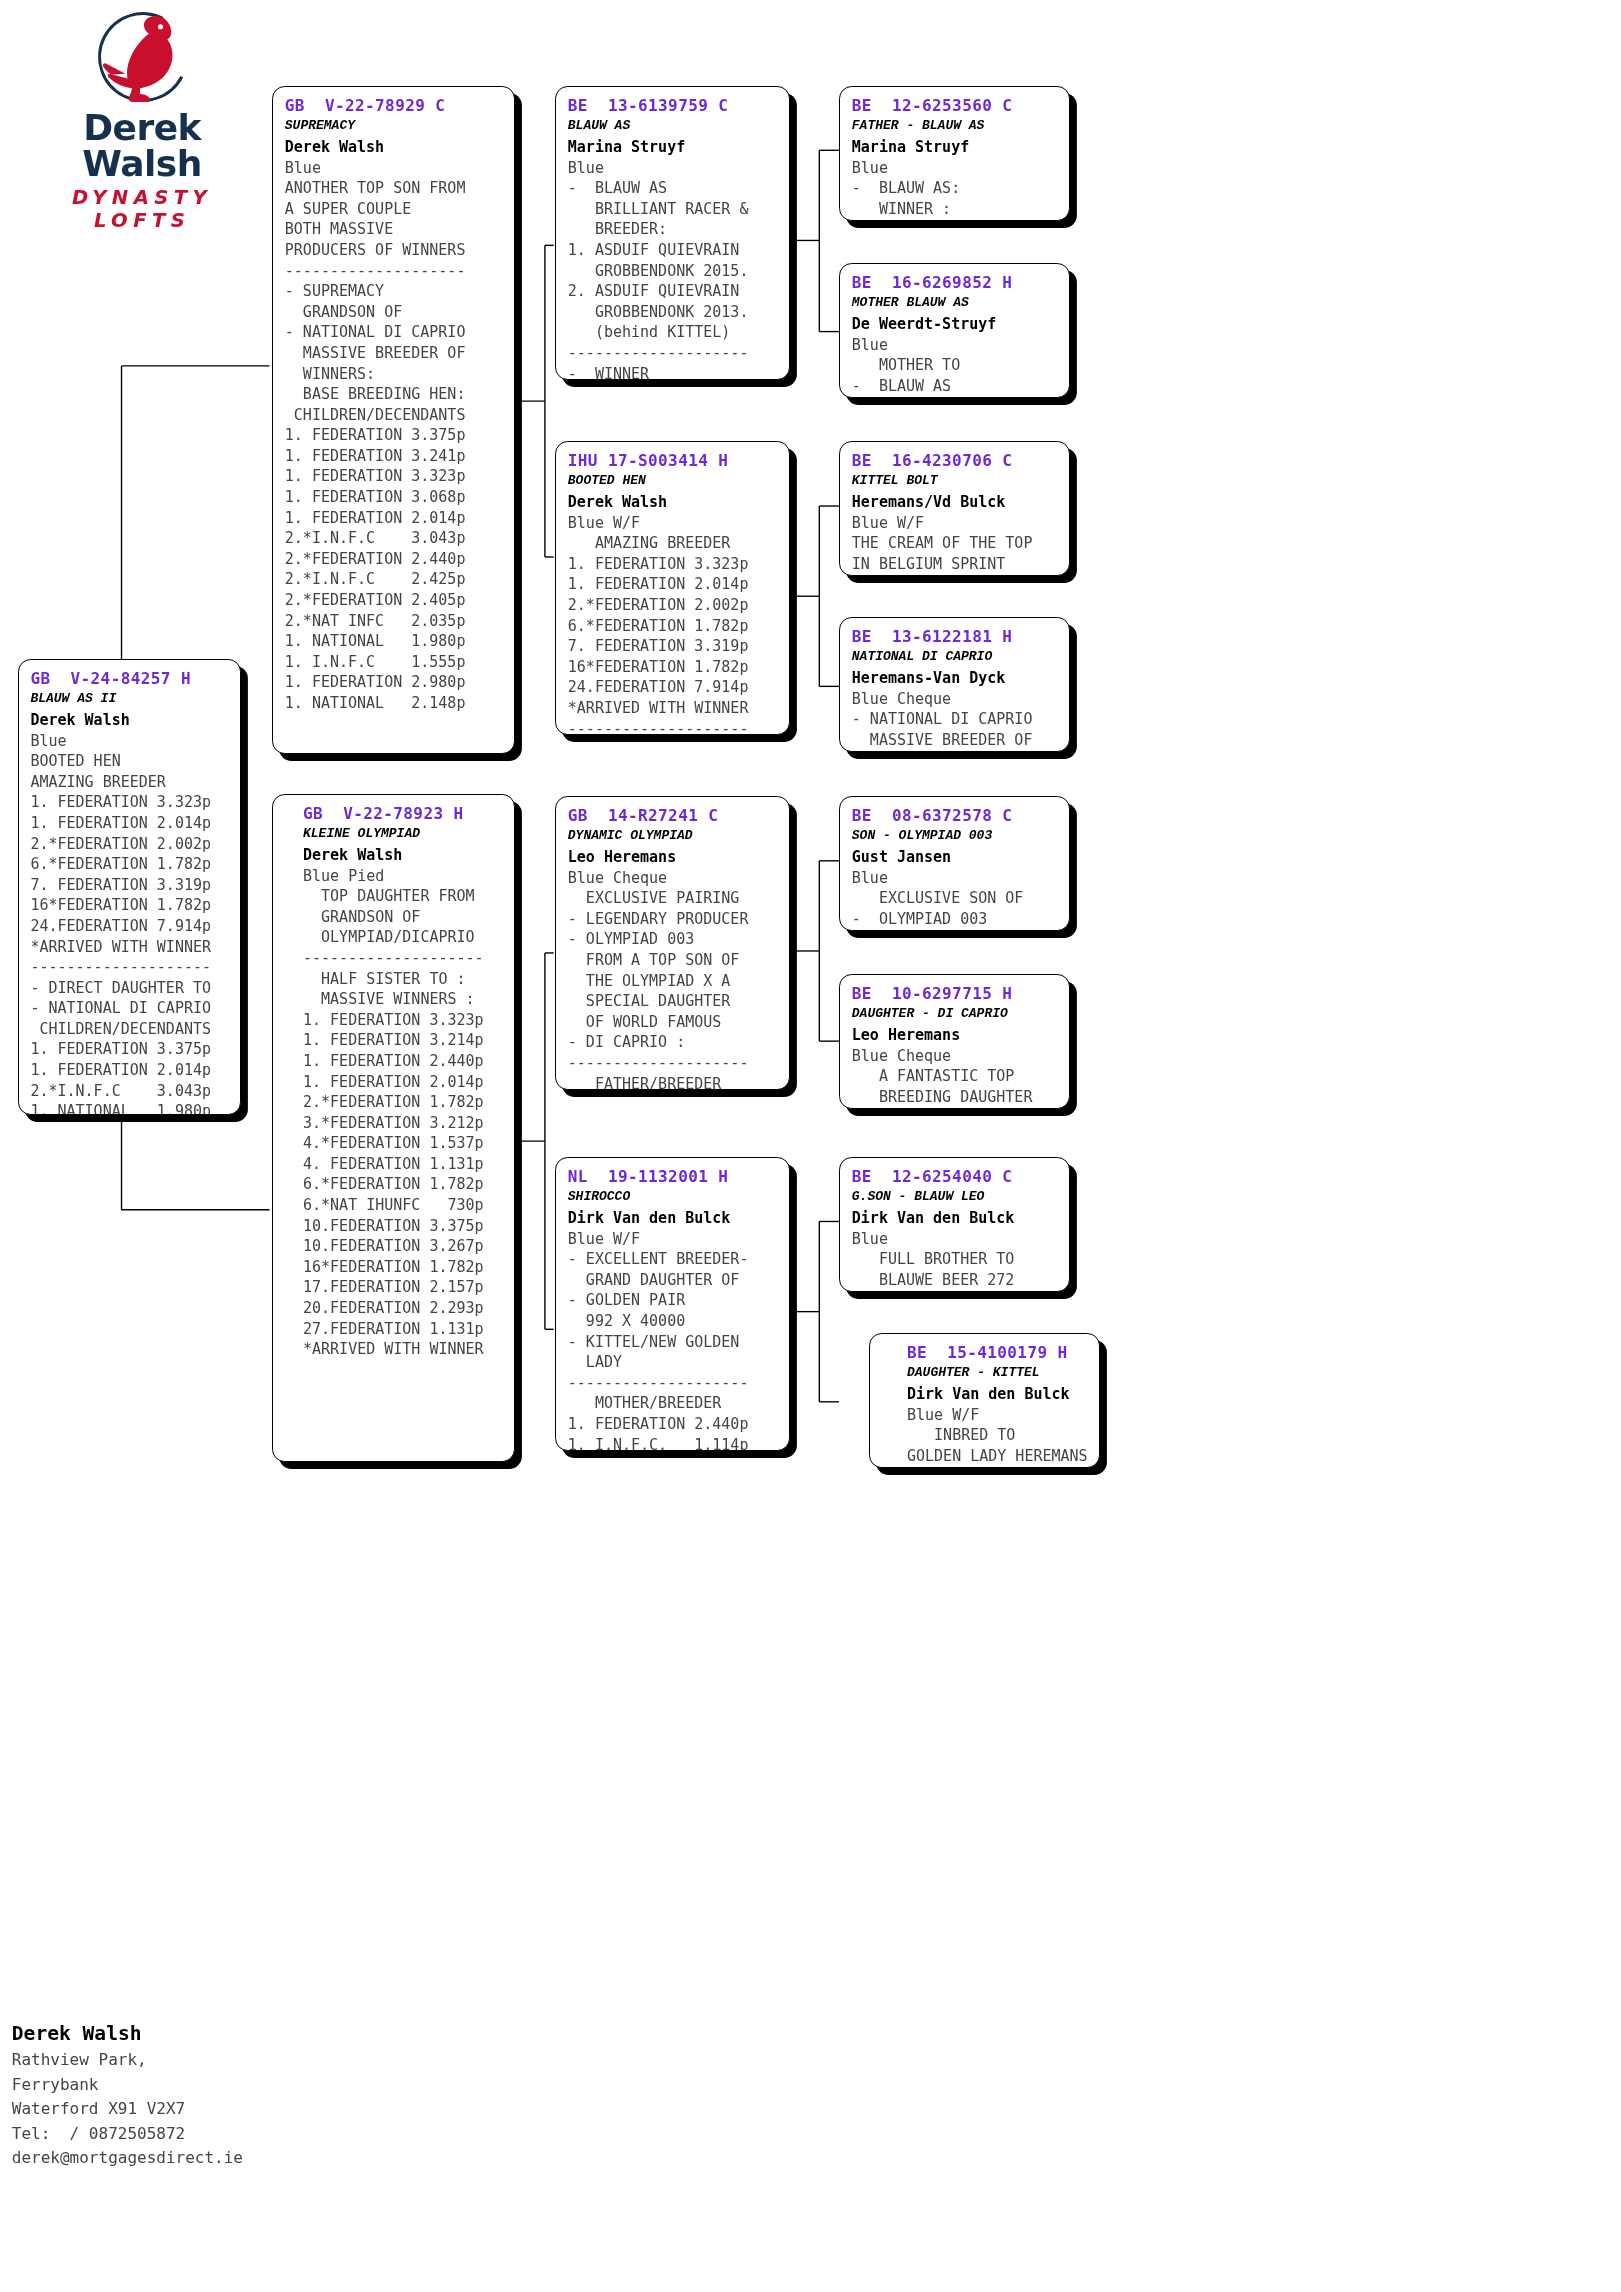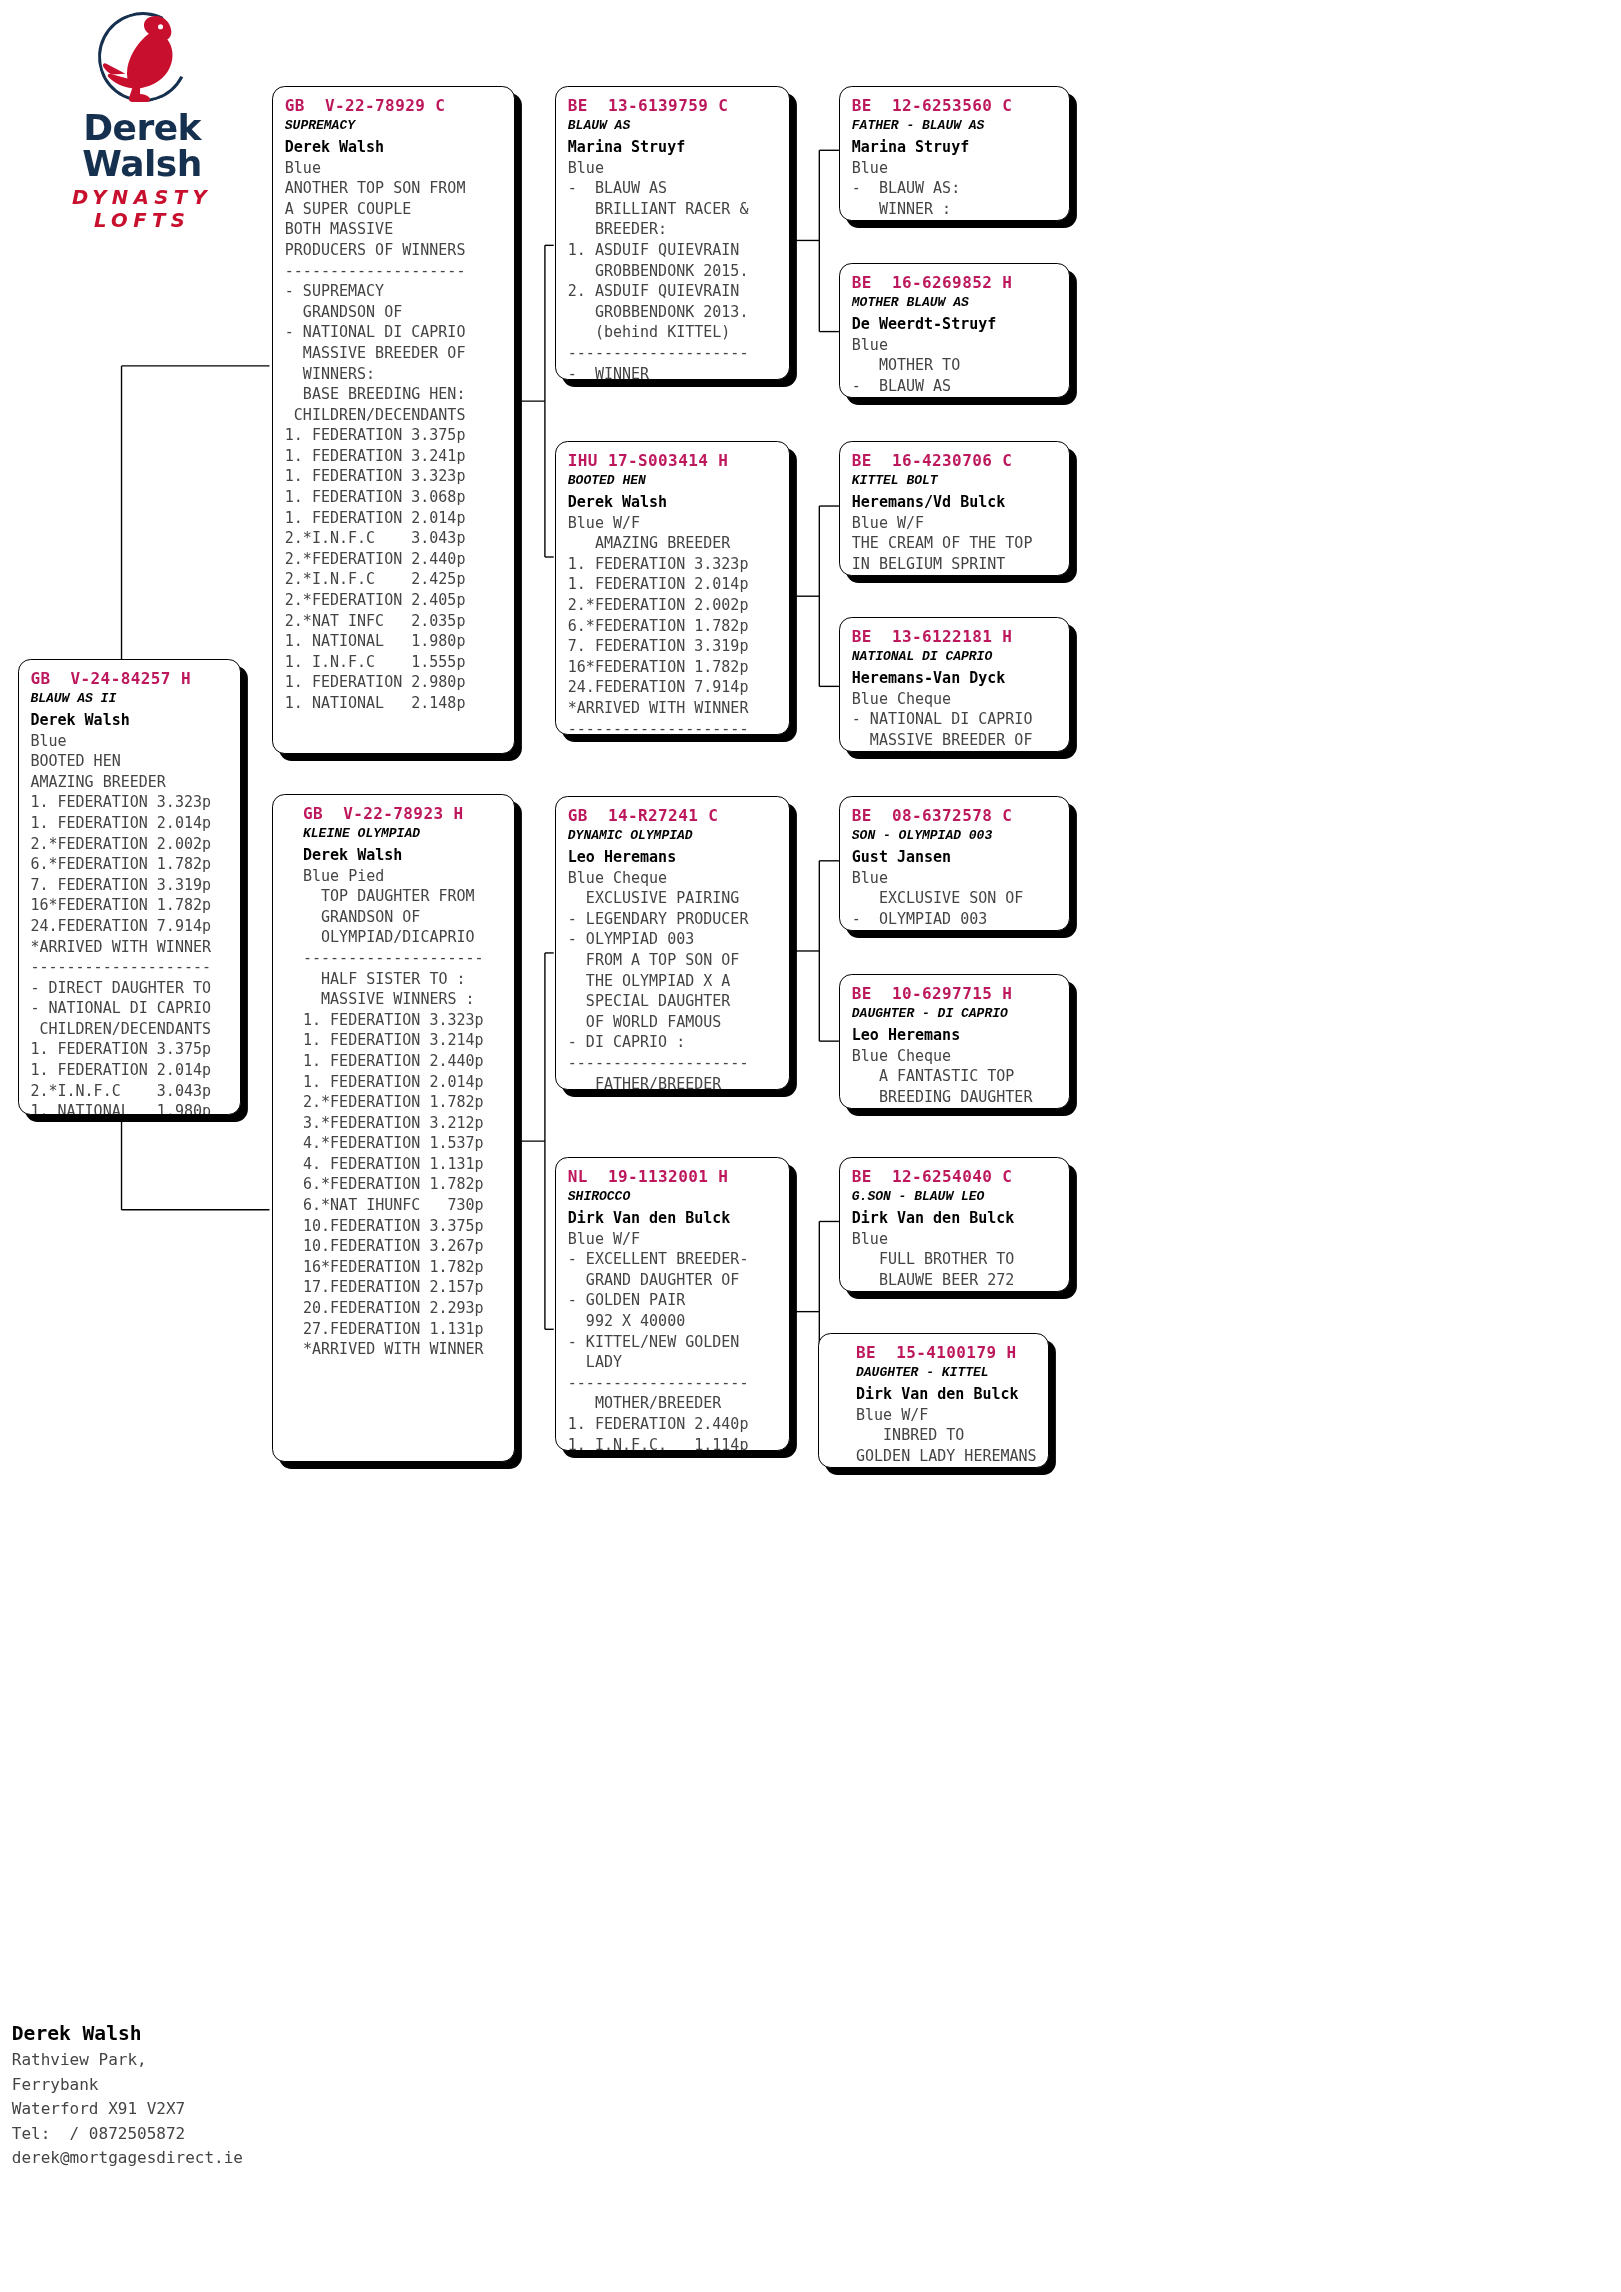--- a/index.html
+++ b/index.html
@@ -52,21 +52,21 @@
   .card {
     position: absolute;
     background: #ffffff;
     border: 1.5px solid #000000;
     border-radius: 12.7px;
     box-shadow: 6.9px 6.9px 0 0 #000000;
     padding: 8.8px 9.8px 7.8px 11.8px;
     overflow: hidden;
   }
   .ring {
-    color: #be185d;
+    color: #6d28d9;
     font-weight: bold;
     font-size: 16px;
     line-height: 20.6px;
     white-space: pre;
     letter-spacing: 0.4px;
   }
   .nick {
     color: #000;
     font-weight: bold;
     font-style: italic;
@@ -259,21 +259,21 @@
     <div class="notes"><div>Blue Cheque</div><div>   A FANTASTIC TOP</div><div>   BREEDING DAUGHTER</div></div>
   </div>
 
   <div class="card gen3" id="g3-6" style="left:839px; top:1157px; width:231px; height:135px;">
     <div class="ring">BE  12-6254040 C</div>
     <div class="nick">G.SON - BLAUW LEO</div>
     <div class="owner">Dirk Van den Bulck</div>
     <div class="notes"><div>Blue</div><div>   FULL BROTHER TO</div><div>   BLAUWE BEER 272</div></div>
   </div>
 
-  <div class="card gen3" id="g3-7" style="left:818px; top:1333px; width:231px; height:135px;padding-left:37px;">
+  <div class="card gen3" id="g3-7" style="left:869px; top:1333px; width:231px; height:135px;padding-left:37px;">
     <div class="ring">BE  15-4100179 H</div>
     <div class="nick">DAUGHTER - KITTEL</div>
     <div class="owner">Dirk Van den Bulck</div>
     <div class="notes"><div>Blue W/F</div><div>   INBRED TO</div><div>GOLDEN LADY HEREMANS</div></div>
   </div>
 
   <div id="address">
     <div class="addr-name">Derek Walsh</div>
     <div>
         <div class="addr-line">Rathview Park,</div>

